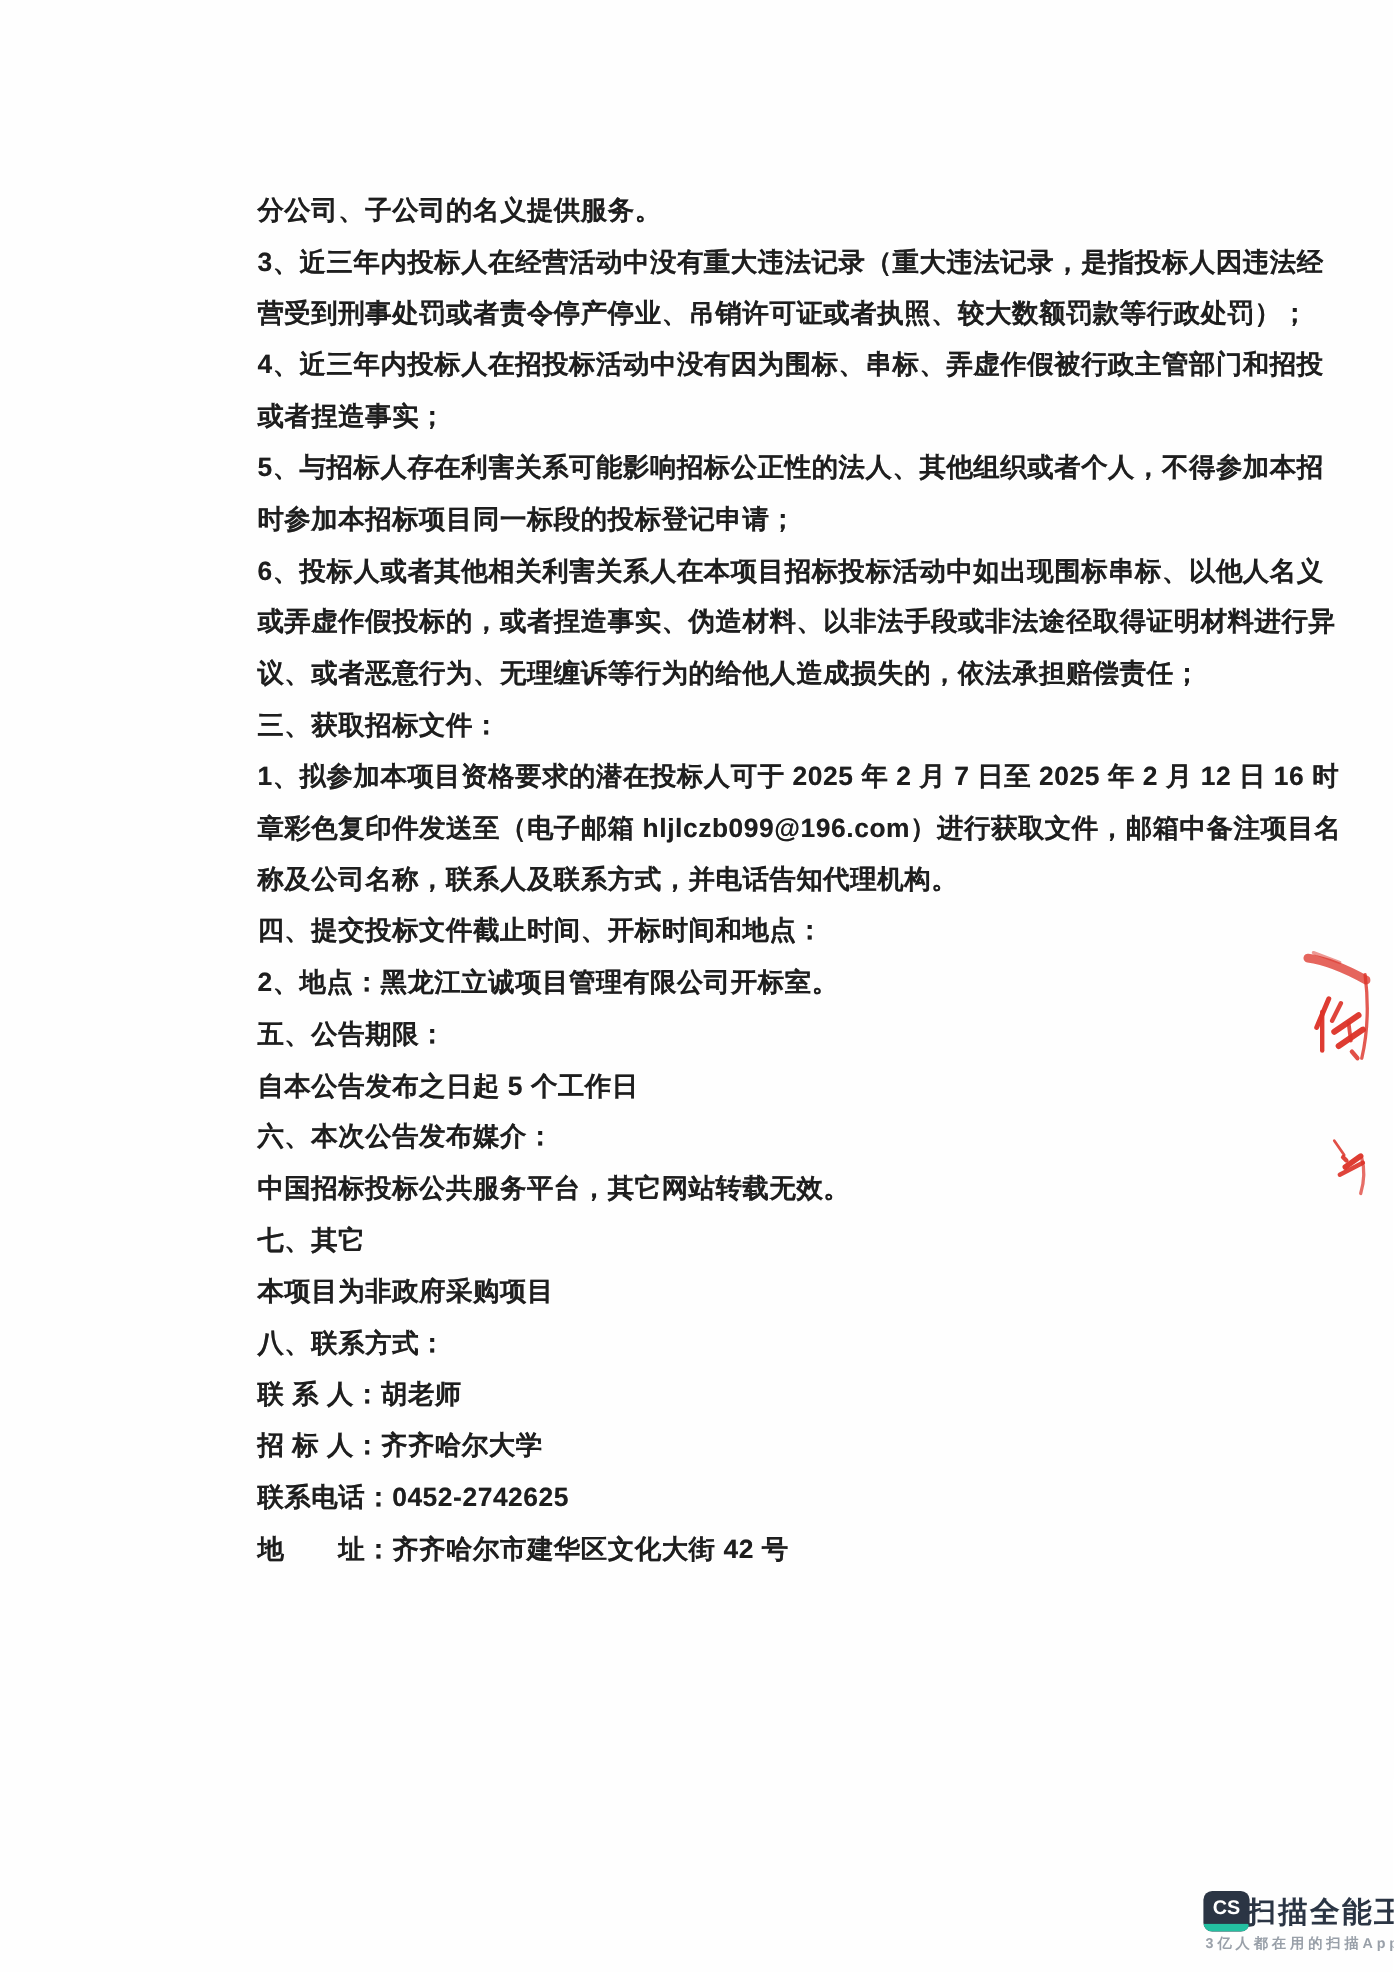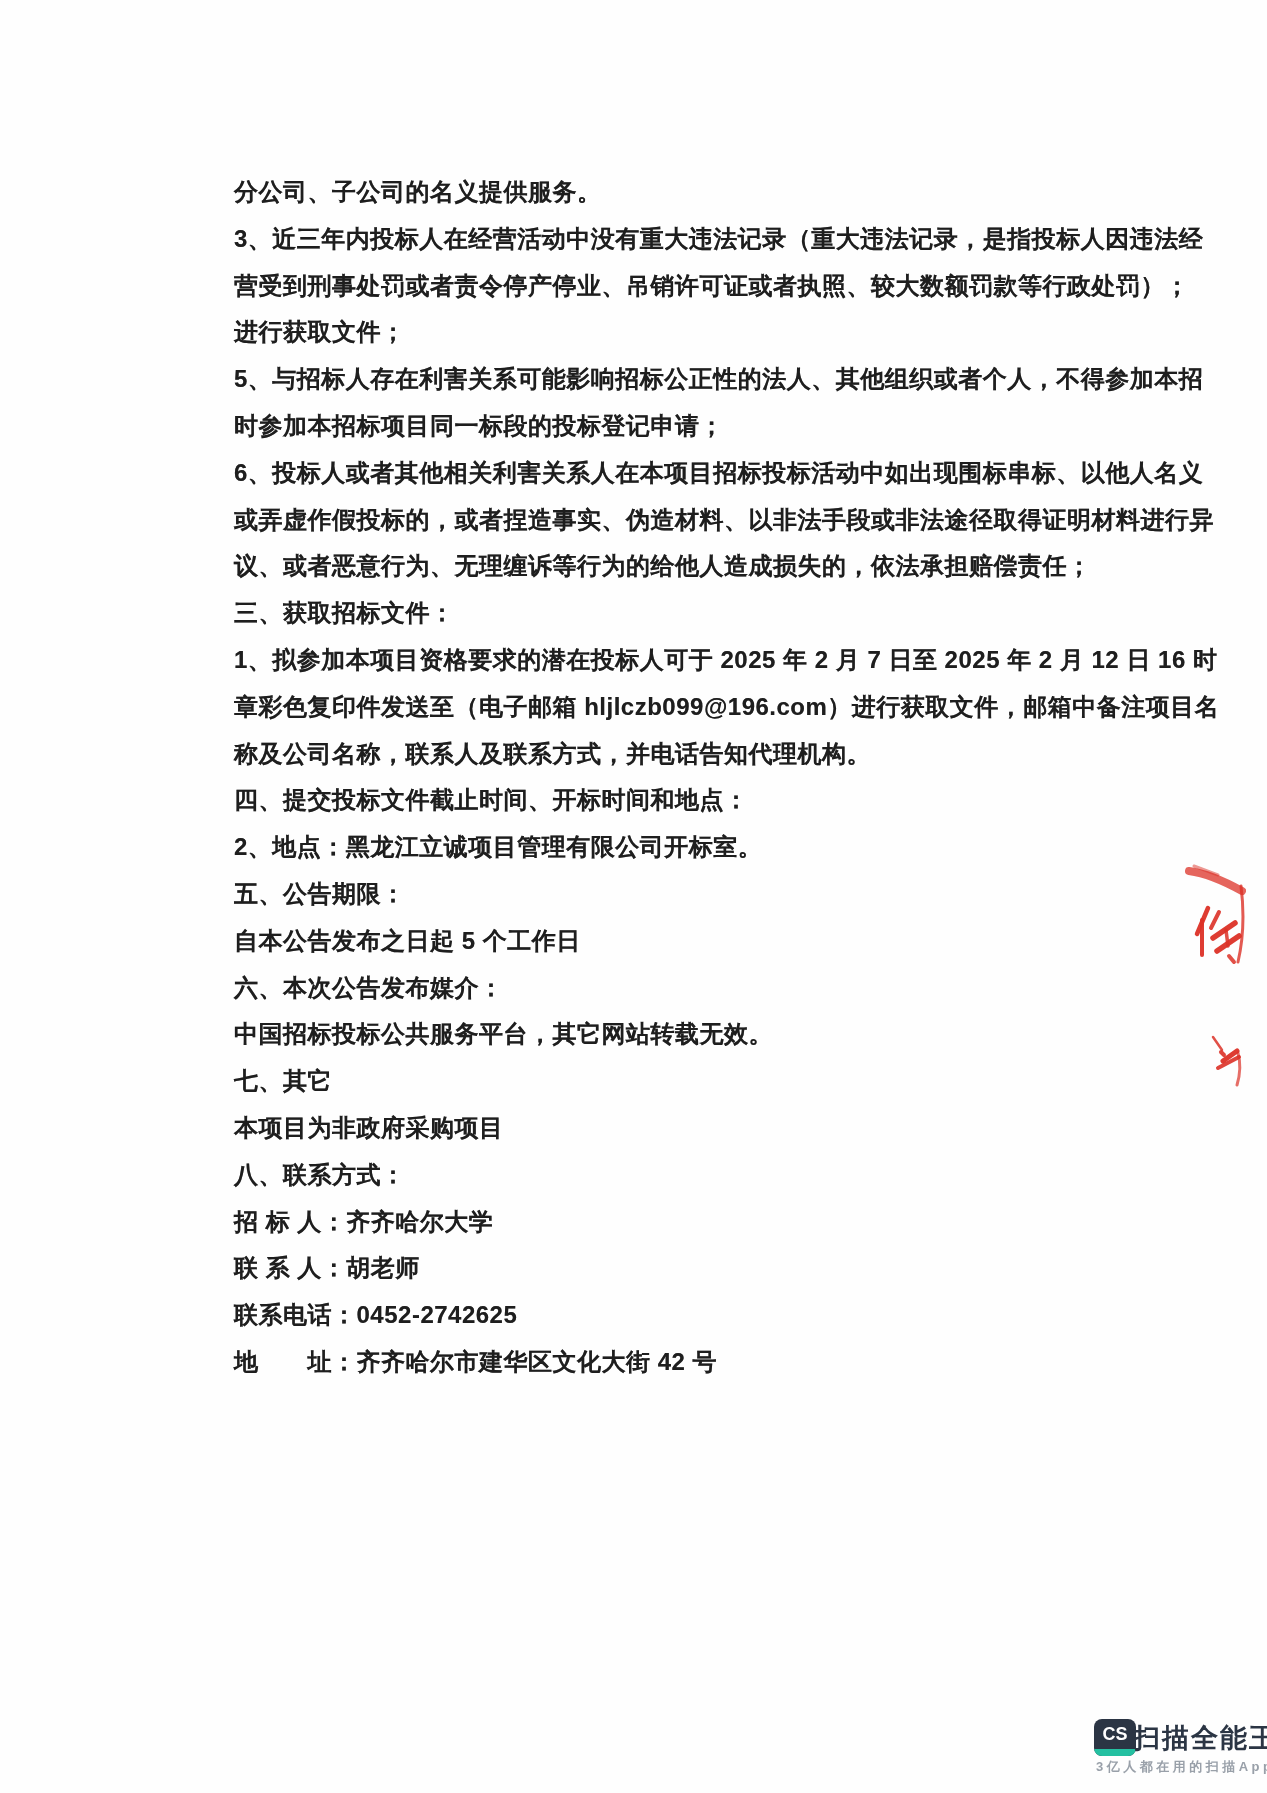--- a/index.html
+++ b/index.html
@@ -90,41 +90,42 @@
 </style>
 </head>
 <body>
 
 <div class="page">
 
   <div class="doc" id="doc-lines">
       <div class="line">分公司、子公司的名义提供服务。</div>
       <div class="line">3、近三年内投标人在经营活动中没有重大违法记录（重大违法记录，是指投标人因违法经</div>
       <div class="line">营受到刑事处罚或者责令停产停业、吊销许可证或者执照、较大数额罚款等行政处罚）；</div>
-      <div class="line">进行获取文件；</div>
+      <div class="line">4、近三年内投标人在招投标活动中没有因为围标、串标、弄虚作假被行政主管部门和招投</div>
+      <div class="line">或者捏造事实；</div>
       <div class="line">5、与招标人存在利害关系可能影响招标公正性的法人、其他组织或者个人，不得参加本招</div>
       <div class="line">时参加本招标项目同一标段的投标登记申请；</div>
       <div class="line">6、投标人或者其他相关利害关系人在本项目招标投标活动中如出现围标串标、以他人名义</div>
       <div class="line">或弄虚作假投标的，或者捏造事实、伪造材料、以非法手段或非法途径取得证明材料进行异</div>
       <div class="line">议、或者恶意行为、无理缠诉等行为的给他人造成损失的，依法承担赔偿责任；</div>
       <div class="line">三、获取招标文件：</div>
       <div class="line">1、拟参加本项目资格要求的潜在投标人可于 2025 年 2 月 7 日至 2025 年 2 月 12 日 16 时</div>
       <div class="line">章彩色复印件发送至（电子邮箱 hljlczb099@196.com）进行获取文件，邮箱中备注项目名</div>
       <div class="line">称及公司名称，联系人及联系方式，并电话告知代理机构。</div>
       <div class="line">四、提交投标文件截止时间、开标时间和地点：</div>
       <div class="line">2、地点：黑龙江立诚项目管理有限公司开标室。</div>
       <div class="line">五、公告期限：</div>
       <div class="line">自本公告发布之日起 5 个工作日</div>
       <div class="line">六、本次公告发布媒介：</div>
       <div class="line">中国招标投标公共服务平台，其它网站转载无效。</div>
       <div class="line">七、其它</div>
       <div class="line">本项目为非政府采购项目</div>
       <div class="line">八、联系方式：</div>
+      <div class="line">联 系 人：胡老师</div>
       <div class="line">招 标 人：齐齐哈尔大学</div>
-      <div class="line">联 系 人：胡老师</div>
       <div class="line">联系电话：0452-2742625</div>
       <div class="line">地　　址：齐齐哈尔市建华区文化大街 42 号</div>
     </div>
 
   <svg class="stamp stamp-1" width="62" height="112" viewBox="0 0 62 112">
     <g stroke="#dc3127" fill="none" stroke-linecap="round">
       <path d="M5 13 C 20 15, 40 23, 58 33" stroke-width="8" opacity="0.75"></path>
       <path d="M10 8 L34 17" stroke-width="3" opacity="0.5"></path>
       <path d="M24 50 L13 76" stroke-width="4.5" opacity="0.95"></path>
       <path d="M18 62 L18 97" stroke-width="4" opacity="0.95"></path>

